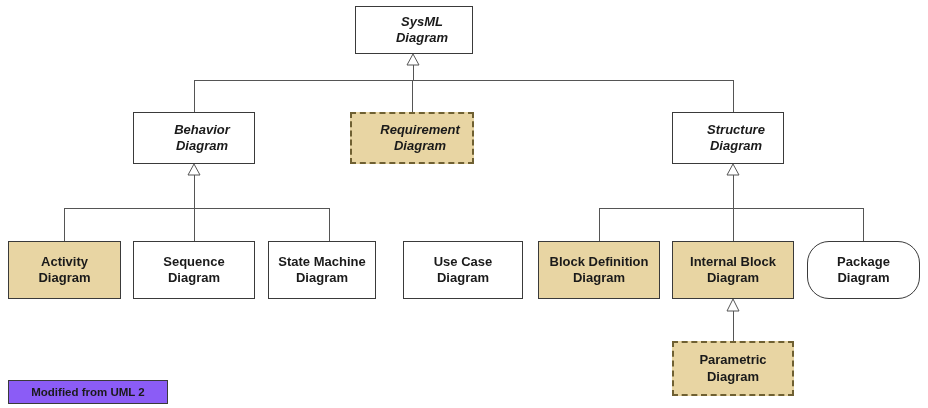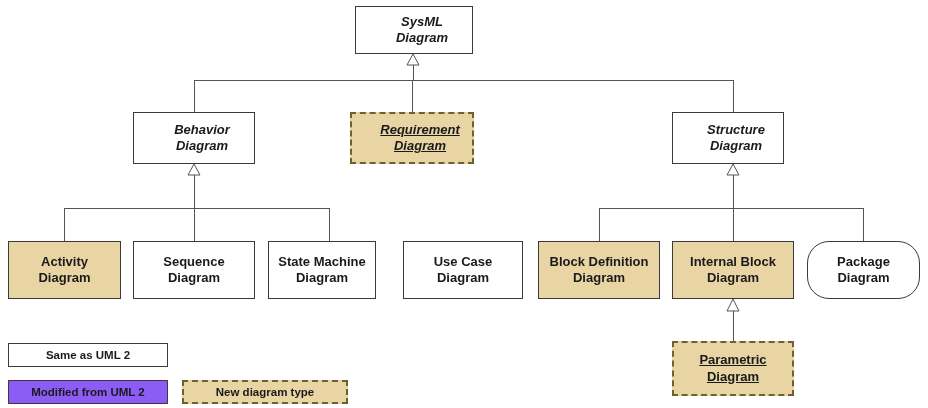--- a/index.html
+++ b/index.html
@@ -36,21 +36,20 @@
   .node.italic {
     font-style: italic;
     padding-left: 20px;
   }
   .node.modified {
     background: #e8d5a3;
   }
   .node.newtype {
     background: #e8d5a3;
     border: 2px dashed #6f6032;
-    text-decoration: underline;
   }
   .legend-box {
     position: absolute;
     box-sizing: border-box;
     display: flex;
     align-items: center;
     justify-content: center;
     text-align: center;
     background: #ffffff;
     border: 1px solid #3a3a3a;
@@ -145,19 +144,17 @@
 
   <div class="node modified" style="left:672px; top:241px; width:122px; height:58px;">Internal Block
 Diagram</div>
 
   <div class="node" style="left:807px; top:241px; width:113px; height:58px;border-radius:22px;">Package
 Diagram</div>
 
   <div class="node newtype" style="left:672px; top:341px; width:122px; height:55px;">Parametric
 Diagram</div>
 
-  <div class="legend-box" style="left:8px; top:343px; width:160px; height:24px;">Same as UML 2</div>
 
   <div class="legend-box modified" style="left:8px; top:380px; width:160px; height:24px;">Modified from UML 2</div>
 
-  <div class="legend-box newtype" style="left:182px; top:380px; width:166px; height:24px;">New diagram type</div>
 
 </div>
 
 </body></html>

